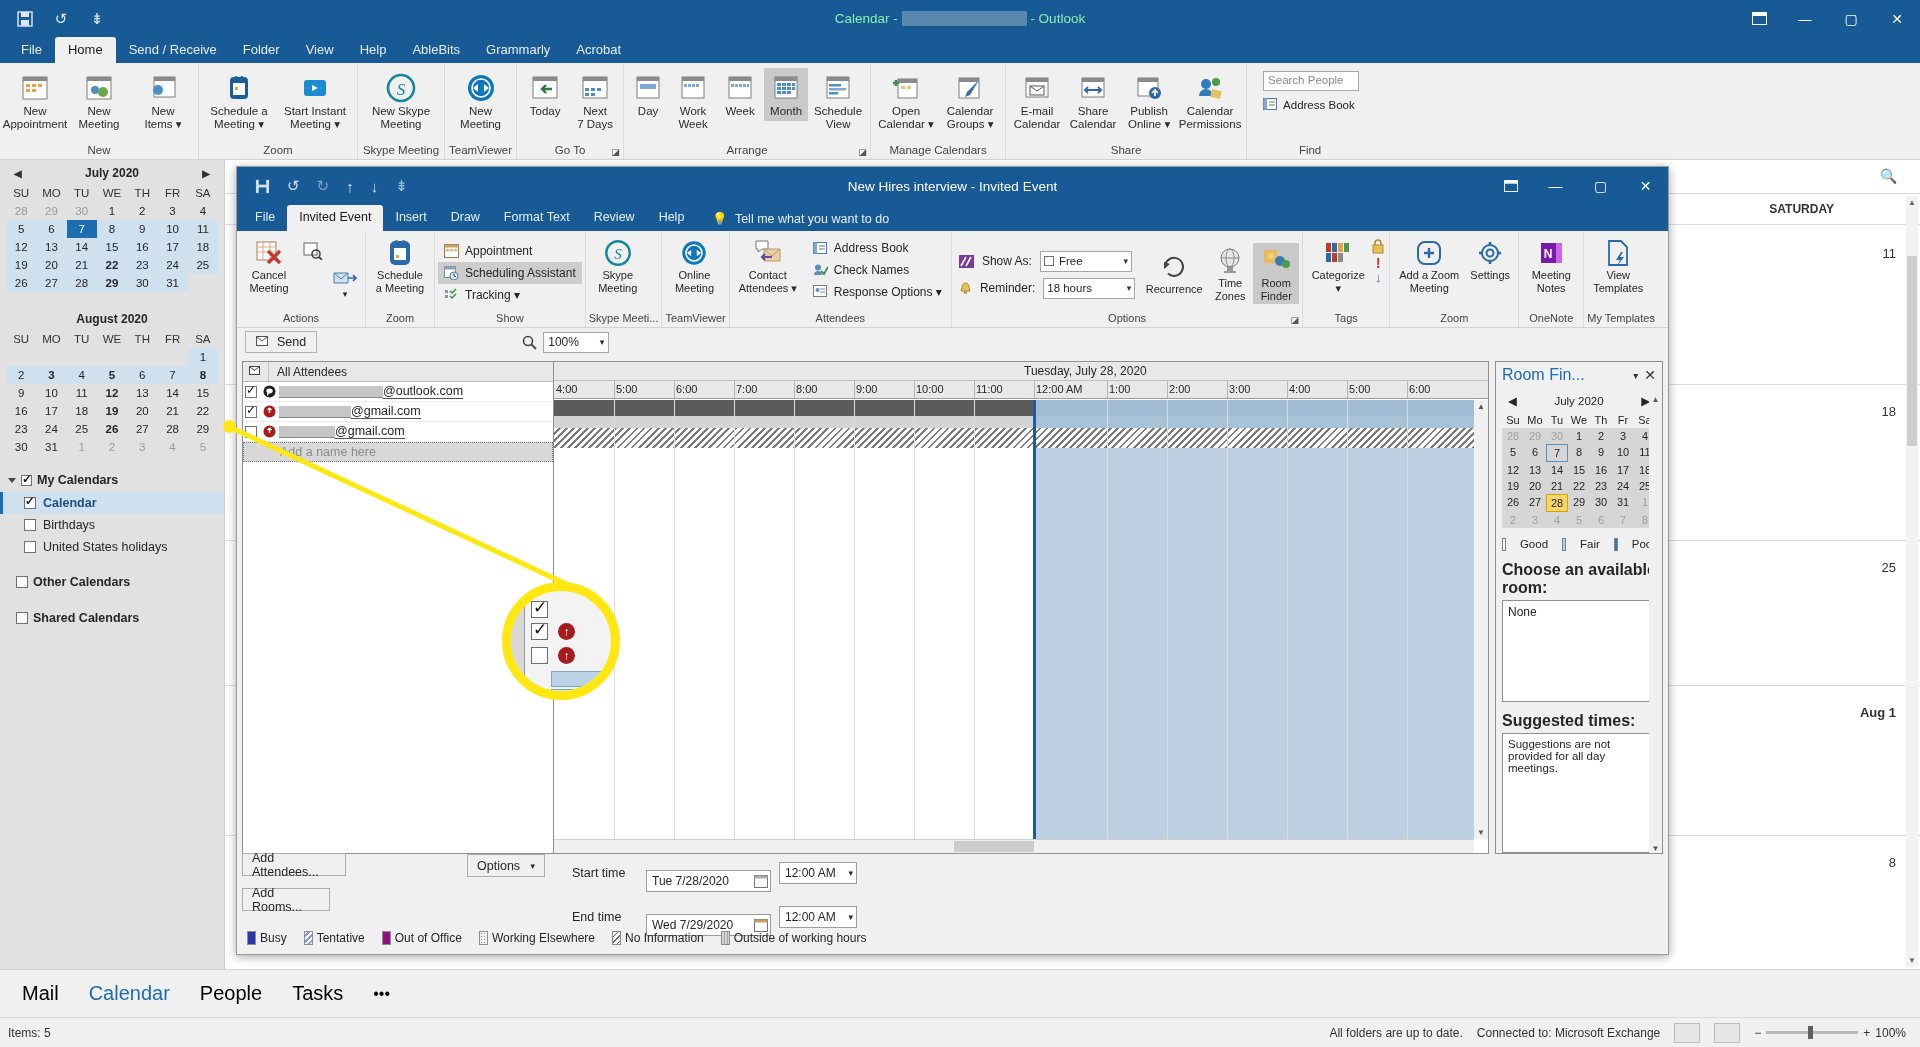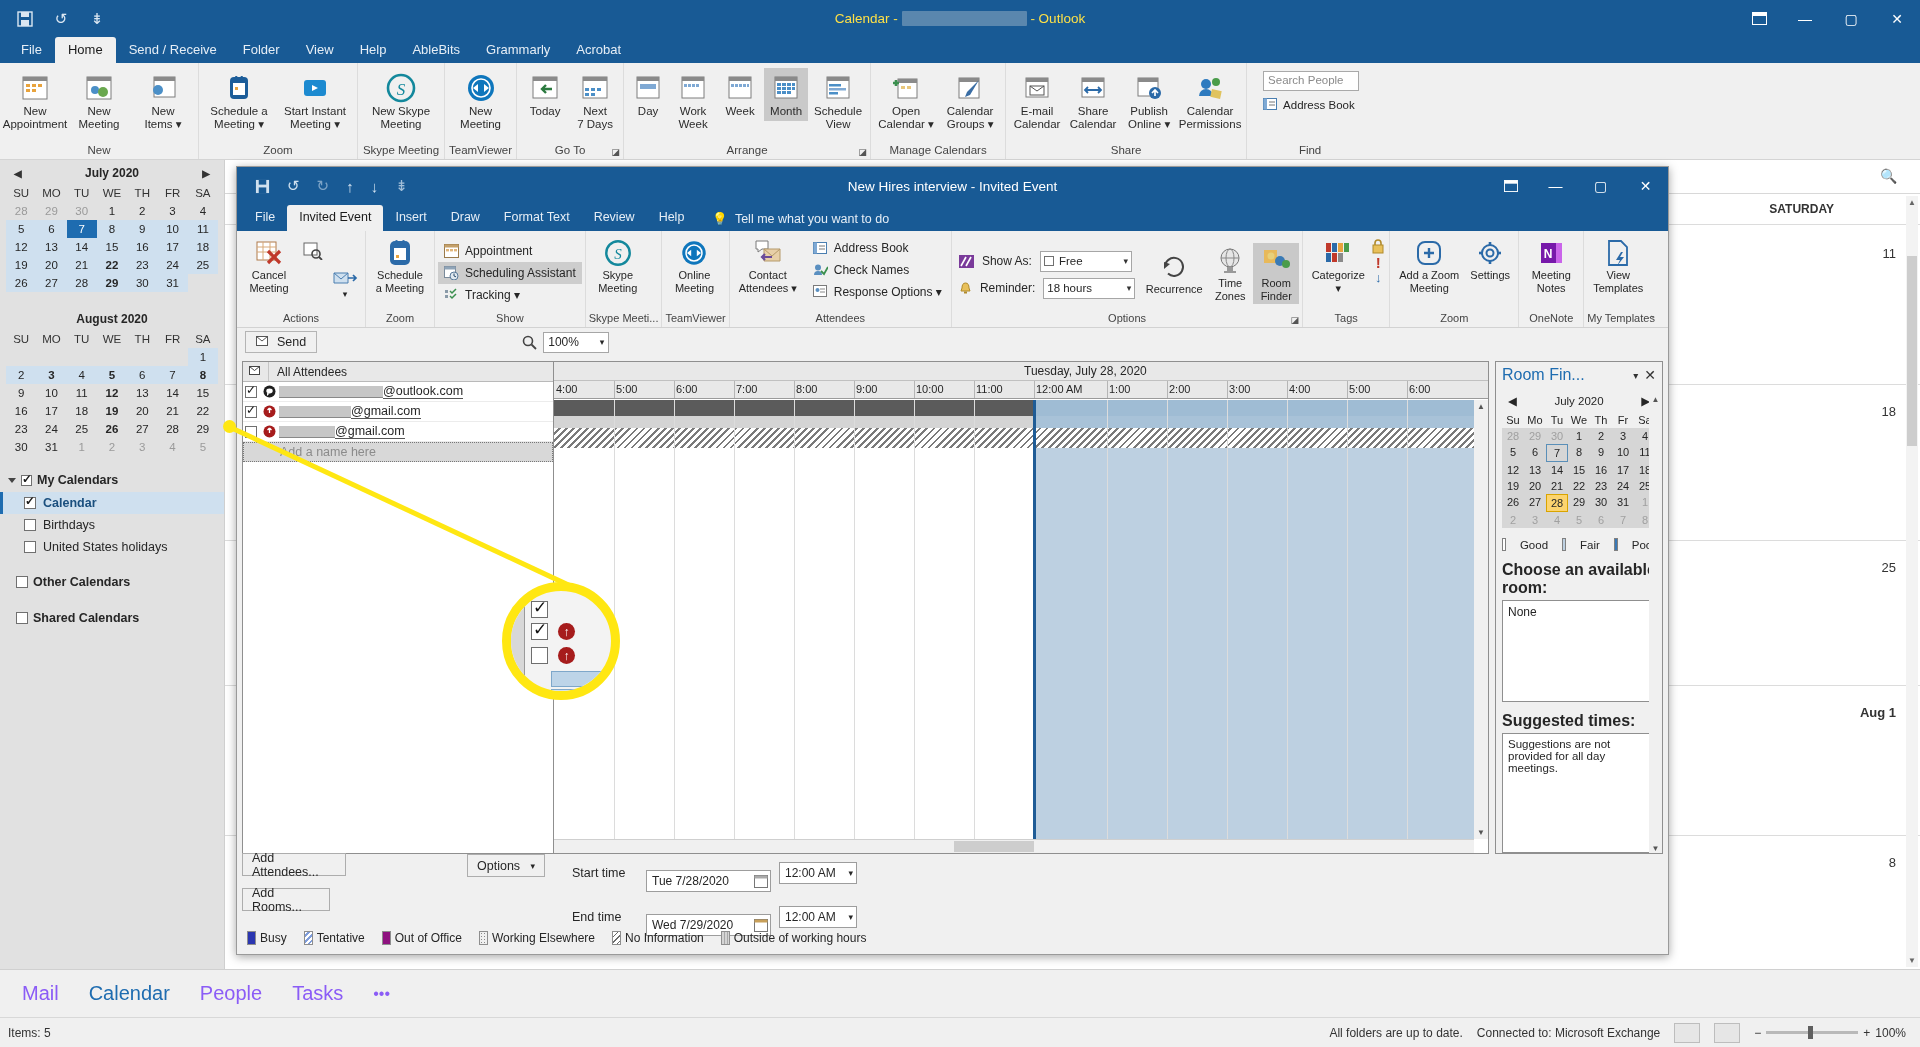--- a/index.html
+++ b/index.html
@@ -13,21 +13,21 @@
     color: #262626;
   }
   
   .app-titlebar {
     height: 37px; background: #185a95; color: #fff;
     display: flex; align-items: center; position: relative;
   }
   .qat { display: flex; align-items: center; gap: 14px; padding-left: 14px; }
   .qat-btn { width: 22px; height: 22px; display: flex; align-items: center; justify-content: center;
              color: #dbe7f2; font-size: 15px; }
-  .app-title { position: absolute; left: 0; right: 0; text-align: center; font-size: 13.5px; color: #fde047; pointer-events: none; }
+  .app-title { position: absolute; left: 0; right: 0; text-align: center; font-size: 13.5px; color: #86efac; pointer-events: none; }
   .redact { display: inline-block; background: #5a87ae; height: 15px; width: 125px; vertical-align: -3px; border-radius: 1px; }
   .win-ctrls { position: absolute; right: 0; top: 0; height: 37px; display: flex; align-items: center; }
   .win-btn { width: 46px; height: 37px; display: flex; align-items: center; justify-content: center; color: #fff; font-size: 14px; }
   .ribbon-tabs {
     height: 26px; background: #185a95; display: flex; align-items: flex-end; padding-left: 8px;
   }
   .rtab { padding: 4px 13px 5px; color: #e6eef6; font-size: 13px; line-height: 17px; }
   .rtab.active { background: #f0f0f0; color: #1a1a1a; border-radius: 3px 3px 0 0; }
   .ribbon {
     height: 97px; background: #f0f0f0; border-bottom: 1px solid #d4d4d4;
@@ -154,21 +154,21 @@
   .rf-hdr { display: flex; align-items: center; padding: 4px 6px 6px; gap: 6px; }
   .rf-title { color: #1e6cb0; font-size: 16px; flex: 1; }
   .rf-cal { padding: 2px 6px; }
   .rf-mc-head { display: flex; align-items: center; justify-content: space-between; font-size: 11.5px; padding: 2px 6px 4px; }
   .rf-grid { display: grid; grid-template-columns: repeat(7, 1fr); text-align: center; font-size: 11px; }
   .rf-grid div { padding: 2px 0; }
   .rf-out { color: #a0a0a0; background: #d6d6d6; }
   .rf-in { background: #d6d6d6; }
   .rf-today { background: #fcd46f; border: 1px solid #d9a400; }
   .rf-cur { border: 1px solid #5a8fb8; }
-  .rf-legend { display: flex; align-items: center; gap: 14px; padding: 8px 6px 6px; font-size: 11.5px; }
+  .rf-legend { display: flex; align-items: flex-start; gap: 14px; padding: 8px 6px 6px; font-size: 11.5px; }
   .sw { width: 13px; height: 13px; border: 1px solid #808080; display: inline-block; }
   .rf-sub { padding: 4px 6px 3px; font-size: 16px; font-weight: bold; }
   .rf-list { margin: 0 6px; border: 1px solid #8f8f8f; background: #fff; height: 140px; font-size: 12px; padding: 4px 5px; }
   .rf-list2 { margin: 0 6px; border: 1px solid #8f8f8f; background: #fff; height: 165px; font-size: 11.5px; padding: 4px 5px; }
   .rf-scroll { position: absolute; right: 1px; top: 34px; bottom: 1px; width: 13px; background: #f0f0f0; }
   
   .sa-footer { position: absolute; left: 5px; right: 5px; bottom: 5px; height: 98px; }
   .btn { border: 1px solid #adadad; background: #f0f0f0; height: 23px; display: inline-flex;
          align-items: center; justify-content: center; font-size: 12.5px; padding: 0 9px; }
   .tfield { display: flex; align-items: center; gap: 8px; font-size: 12.5px; margin-bottom: 6px; }
@@ -176,21 +176,21 @@
   .dbox { width: 125px; height: 22px; border: 1px solid #9d9d9d; background: #fff; display: flex;
           align-items: center; justify-content: space-between; padding: 0 2px 0 5px; font-size: 12px; margin-top: 16px; }
   .tbox { width: 78px; height: 22px; border: 1px solid #9d9d9d; background: #fff; display: flex;
           align-items: center; justify-content: space-between; padding: 0 3px 0 5px; font-size: 12px; }
   .legend-row { display: flex; align-items: center; gap: 4px; font-size: 12px; position: absolute; bottom: 4px; left: 5px; }
   .legend-item { display: flex; align-items: center; gap: 4px; margin-right: 13px; }
   .lg-sw { width: 9px; height: 14px; display: inline-block; border: 1px solid #8e8e8e; }
   
   .bottomnav { position: absolute; left: 0; right: 0; bottom: 30px; height: 48px; background: #f0f0f0;
                border-top: 1px solid #d0d0d0; display: flex; align-items: center; padding-left: 22px; gap: 30px; }
-  .bn { font-size: 20px; color: #8b5cf6; }
+  .bn { font-size: 20px; color: #000000; }
   .bn.active { color: #1e6cb0; }
   .statusbar { position: absolute; left: 0; right: 0; bottom: 0; height: 30px; background: #f0f0f0;
                border-top: 1px solid #d8d8d8; display: flex; align-items: center; font-size: 12px; color: #333; }
   .sb-left { padding-left: 8px; }
   .sb-right { margin-left: auto; display: flex; align-items: center; gap: 14px; padding-right: 14px; }
   .viewbtn { width: 26px; height: 20px; border: 1px solid #bdbdbd; background: #e6e6e6; }
   .zoomslide { display: flex; align-items: center; gap: 5px; }
   .zs-track { width: 92px; height: 3px; background: #b9b9b9; position: relative; }
   .zs-thumb { position: absolute; left: 42px; top: -5px; width: 5px; height: 13px; background: #5f5f5f; }
   

